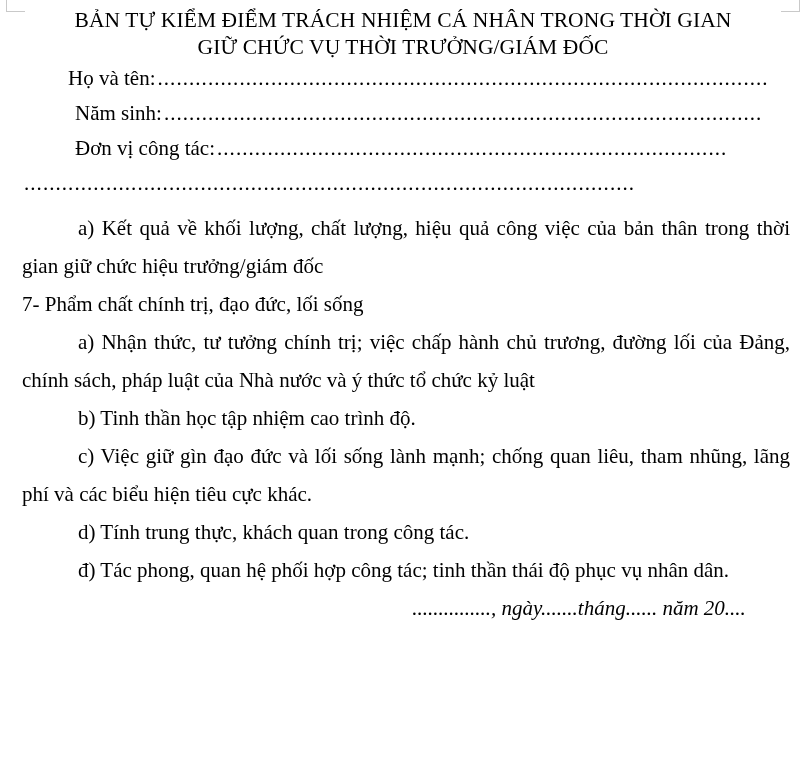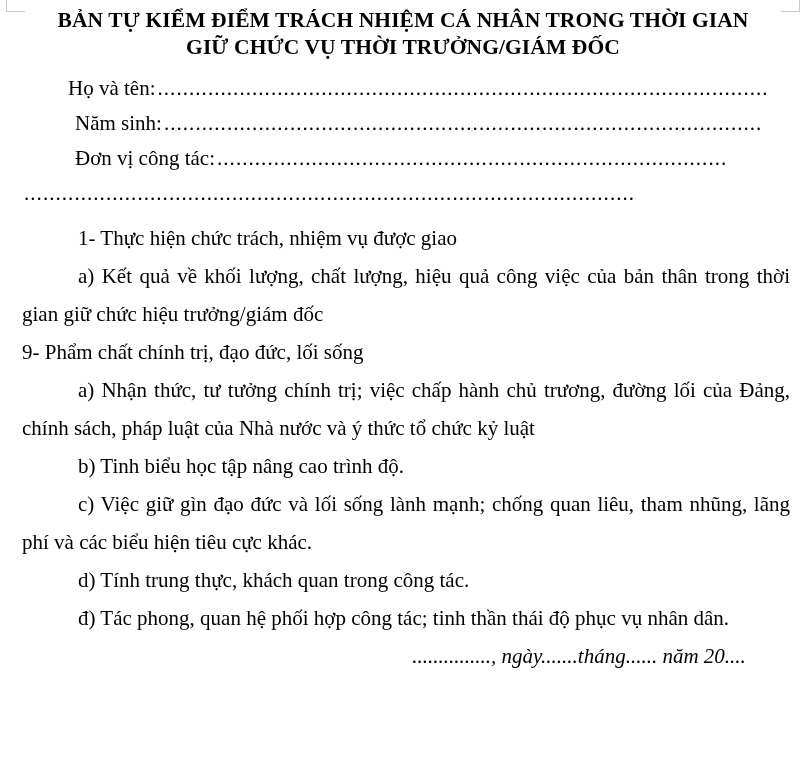--- a/index.html
+++ b/index.html
@@ -28,32 +28,32 @@
   .corner-mark.right { top: -1px; right: 6px; border-left: none;  border-top: none; }
 
   .page {
     position: relative;
     padding: 0;
   }
 
   
   .doc-title {
     text-align: center;
-    font-weight: bold;
+    font-weight: normal;
     font-size: 21.5px;
     line-height: 27px;
     letter-spacing: 0.1px;
     padding-top: 7px;
     margin: 0 14px 0 14px;
   }
   .doc-title .title-line { display: block; white-space: nowrap; }
 
   
   .fields {
-    margin-top: 10px;
+    margin-top: 0;
     padding-left: 22px;
     padding-right: 11px;
   }
   .field-row {
     display: flex;
     align-items: baseline;
     font-size: 21px;
     line-height: 35px;
     white-space: nowrap;
   }
@@ -133,26 +133,25 @@
     </div>
 
     <div class="field-row tight">
       <span class="field-dots">.................................................................................................</span>
     </div>
 
   </div>
 
   <div class="body-block">
 
-    <p class="para indent-sm nowrap-line">1- Thực hiện chức trách, nhiệm vụ được giao</p>
     <p class="para indent-sm">a) Kết quả về khối lượng, chất lượng, hiệu quả công việc của bản thân trong thời gian giữ chức hiệu trưởng/giám đốc</p>
 
-    <p class="para nowrap-line">9- Phẩm chất chính trị, đạo đức, lối sống</p>
+    <p class="para nowrap-line">7- Phẩm chất chính trị, đạo đức, lối sống</p>
     <p class="para indent-sm">a) Nhận thức, tư tưởng chính trị; việc chấp hành chủ trương, đường lối của Đảng, chính sách, pháp luật của Nhà nước và ý thức tổ chức kỷ luật</p>
-    <p class="para indent-sm nowrap-line">b) Tinh biểu học tập nâng cao trình độ.</p>
+    <p class="para indent-sm nowrap-line">b) Tinh thần học tập nhiệm cao trình độ.</p>
     <p class="para indent-sm">c) Việc giữ gìn đạo đức và lối sống lành mạnh; chống quan liêu, tham nhũng, lãng phí và các biểu hiện tiêu cực khác.</p>
     <p class="para indent-sm nowrap-line">d) Tính trung thực, khách quan trong công tác.</p>
     <p class="para indent-sm nowrap-line">đ) Tác phong, quan hệ phối hợp công tác; tinh thần thái độ phục vụ nhân dân.</p>
 
 
   </div>
 
   <div class="signature">
     <div class="sig-date">..............., ngày.......tháng...... năm 20....</div>
 

